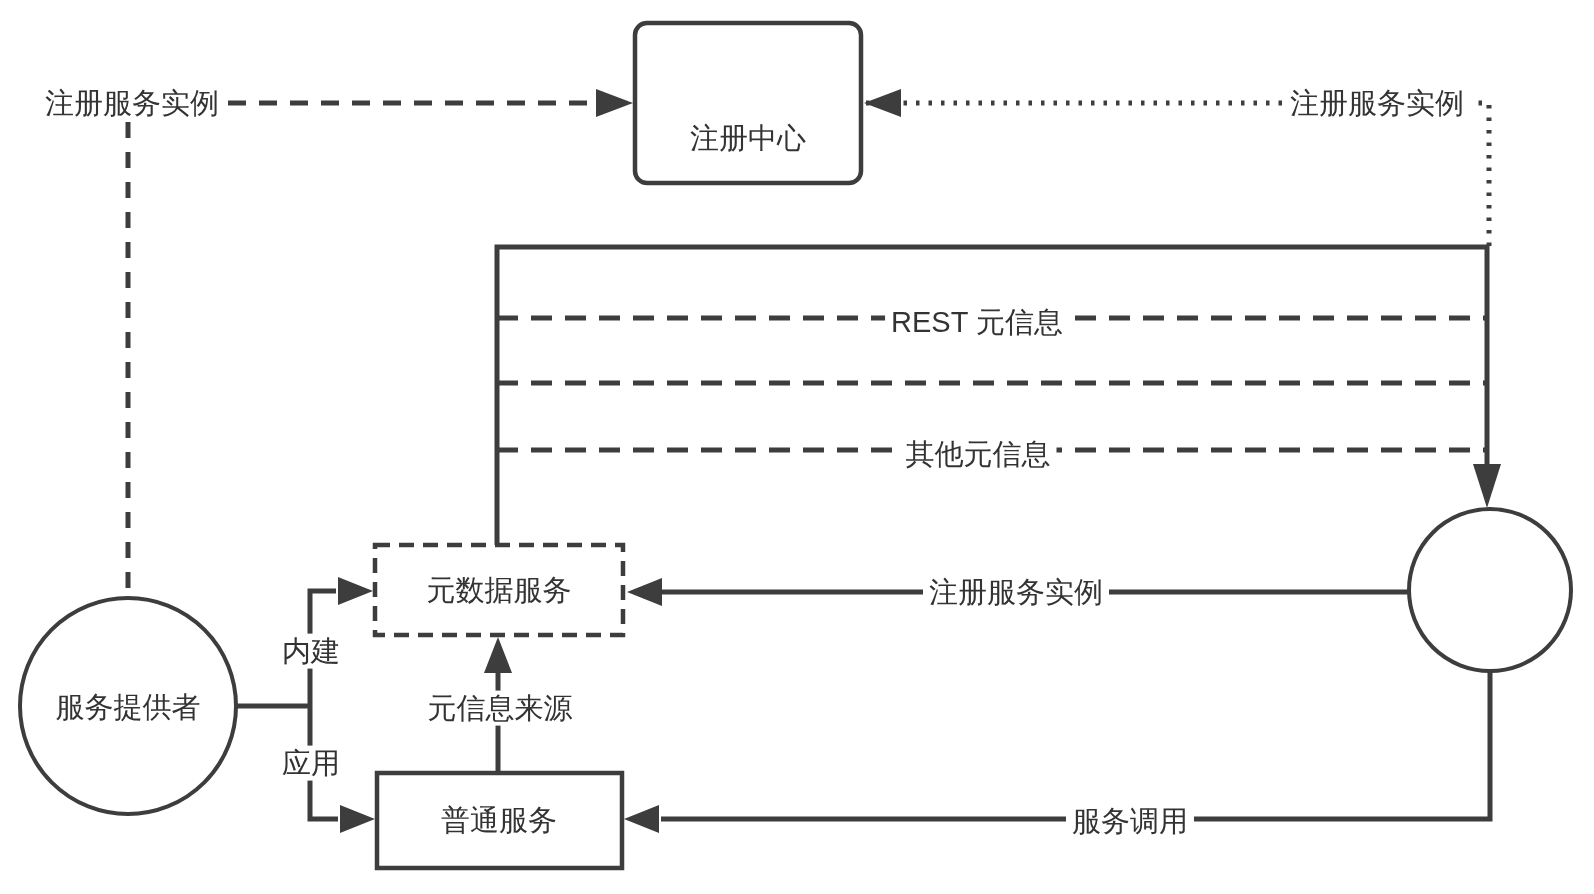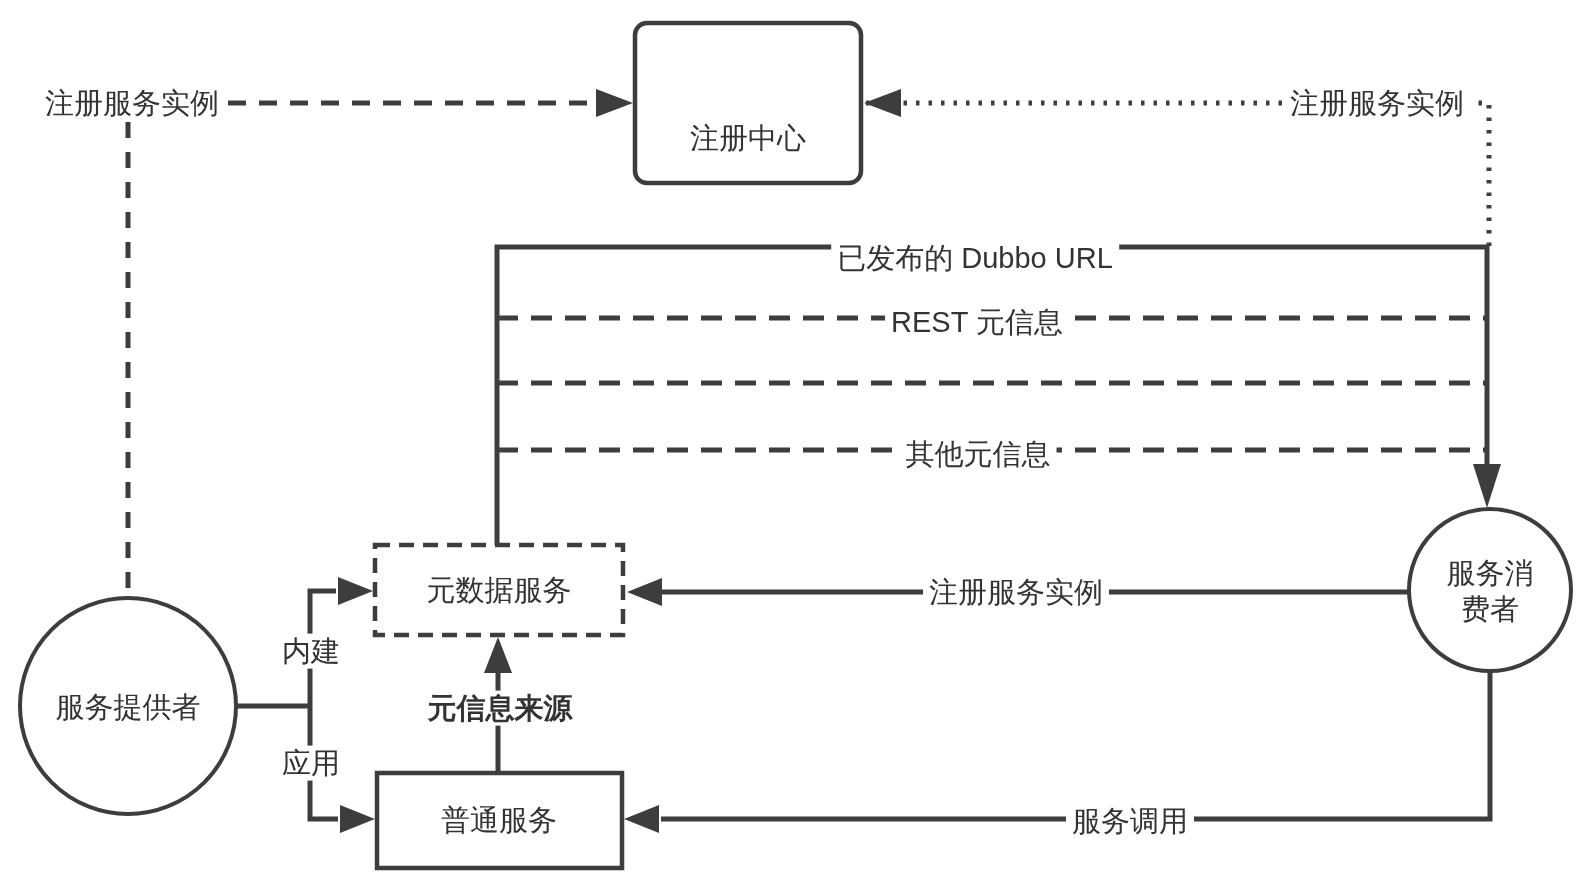--- a/index.html
+++ b/index.html
@@ -78,38 +78,36 @@
     <polygon points="375,819 340,805 340,833" fill="#3d3d3d"></polygon>
     <polygon points="624,819 659,805 659,833" fill="#3d3d3d"></polygon>
   </svg>
 
   <div class="lbl" style="left:132px; top:103px;">注册服务实例</div>
 
   <div class="lbl" style="left:1377px; top:103px;">注册服务实例</div>
 
   <div class="lbl node-label" style="left:748px; top:96px;margin-top:42px;">注册中心</div>
 
-  <div class="lbl" style="left:975px; top:258px;">已发布的 Dubbo URL</div>
 
   <div class="lbl" style="left:977px; top:322px;">REST 元信息</div>
 
 
   <div class="lbl" style="left:978px; top:454px;">其他元信息</div>
 
   <div class="lbl node-label" style="left:499px; top:590px;">元数据服务</div>
 
   <div class="lbl" style="left:1016px; top:592px;">注册服务实例</div>
 
-  <div class="lbl consumer-label node-label" style="left:1490px; top:591px;">服务消费者</div>
 
   <div class="lbl" style="left:311px; top:651px;">内建</div>
 
   <div class="lbl node-label" style="left:128px; top:707px;">服务提供者</div>
 
-  <div class="lbl" style="left:500px; top:708px;font-weight:bold;">元信息来源</div>
+  <div class="lbl" style="left:500px; top:708px;">元信息来源</div>
 
   <div class="lbl" style="left:311px; top:763px;">应用</div>
 
   <div class="lbl node-label" style="left:499px; top:820px;">普通服务</div>
 
   <div class="lbl" style="left:1130px; top:821px;">服务调用</div>
 
 </div>
 
 </body></html>

